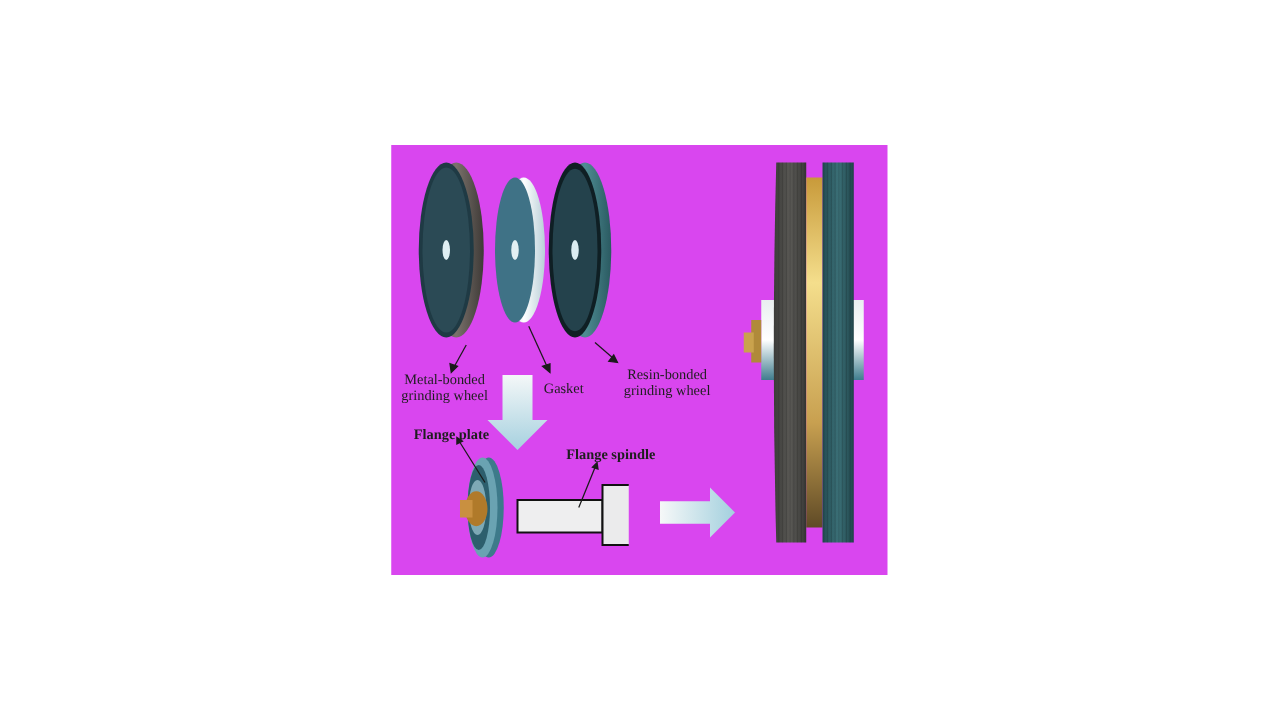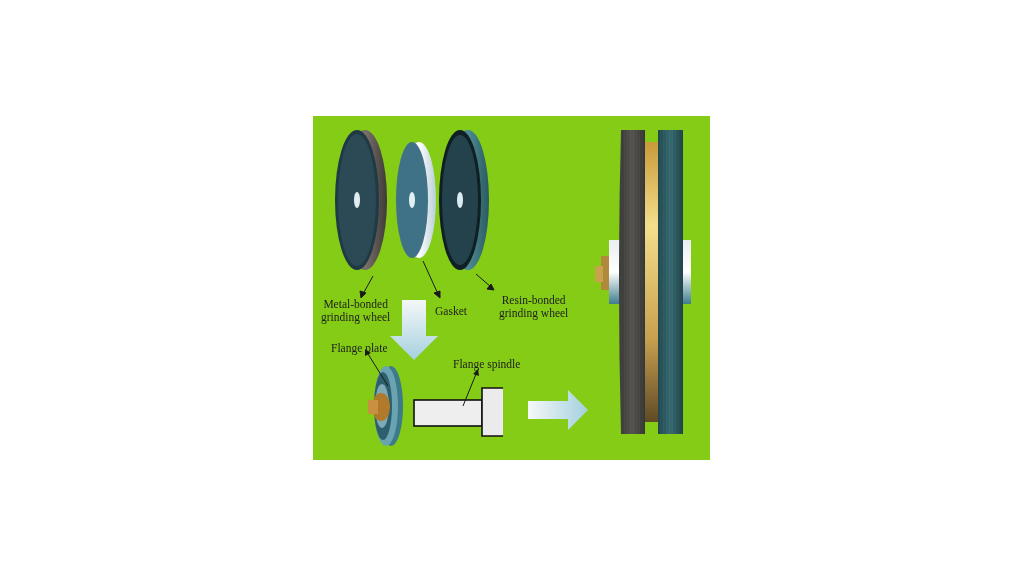--- a/index.html
+++ b/index.html
@@ -7,32 +7,32 @@
       width: 1024px; height: 576px;
       background: #ffffff;
       position: relative;
       overflow: hidden;
       font-family: "Liberation Serif", "DejaVu Serif", serif;
     }
     .figure {
       position: absolute;
       left: 313px; top: 116px;
       width: 397px; height: 344px;
-      background: #84cc16;
+      background: #d946ef;
     }
     .figure svg { position: absolute; left: 0; top: 0; }
     .label {
       position: absolute;
       font-size: 11.5px;
       line-height: 13px;
       color: #1e1e1e;
       text-align: center;
       white-space: nowrap;
     }
-    .label.left { text-align: left; }
+    .label.left { text-align: left; font-weight: bold; }
   </style>
 </head>
 <body>
 
 <div class="figure">
   <svg width="397" height="344" viewBox="0 0 397 344">
     <defs>
       <linearGradient id="gMetalRim" x1="0" x2="1" y1="0" y2="0">
         <stop offset="0" stop-color="#4d4844"></stop>
           <stop offset="0.5" stop-color="#7a716b"></stop>

